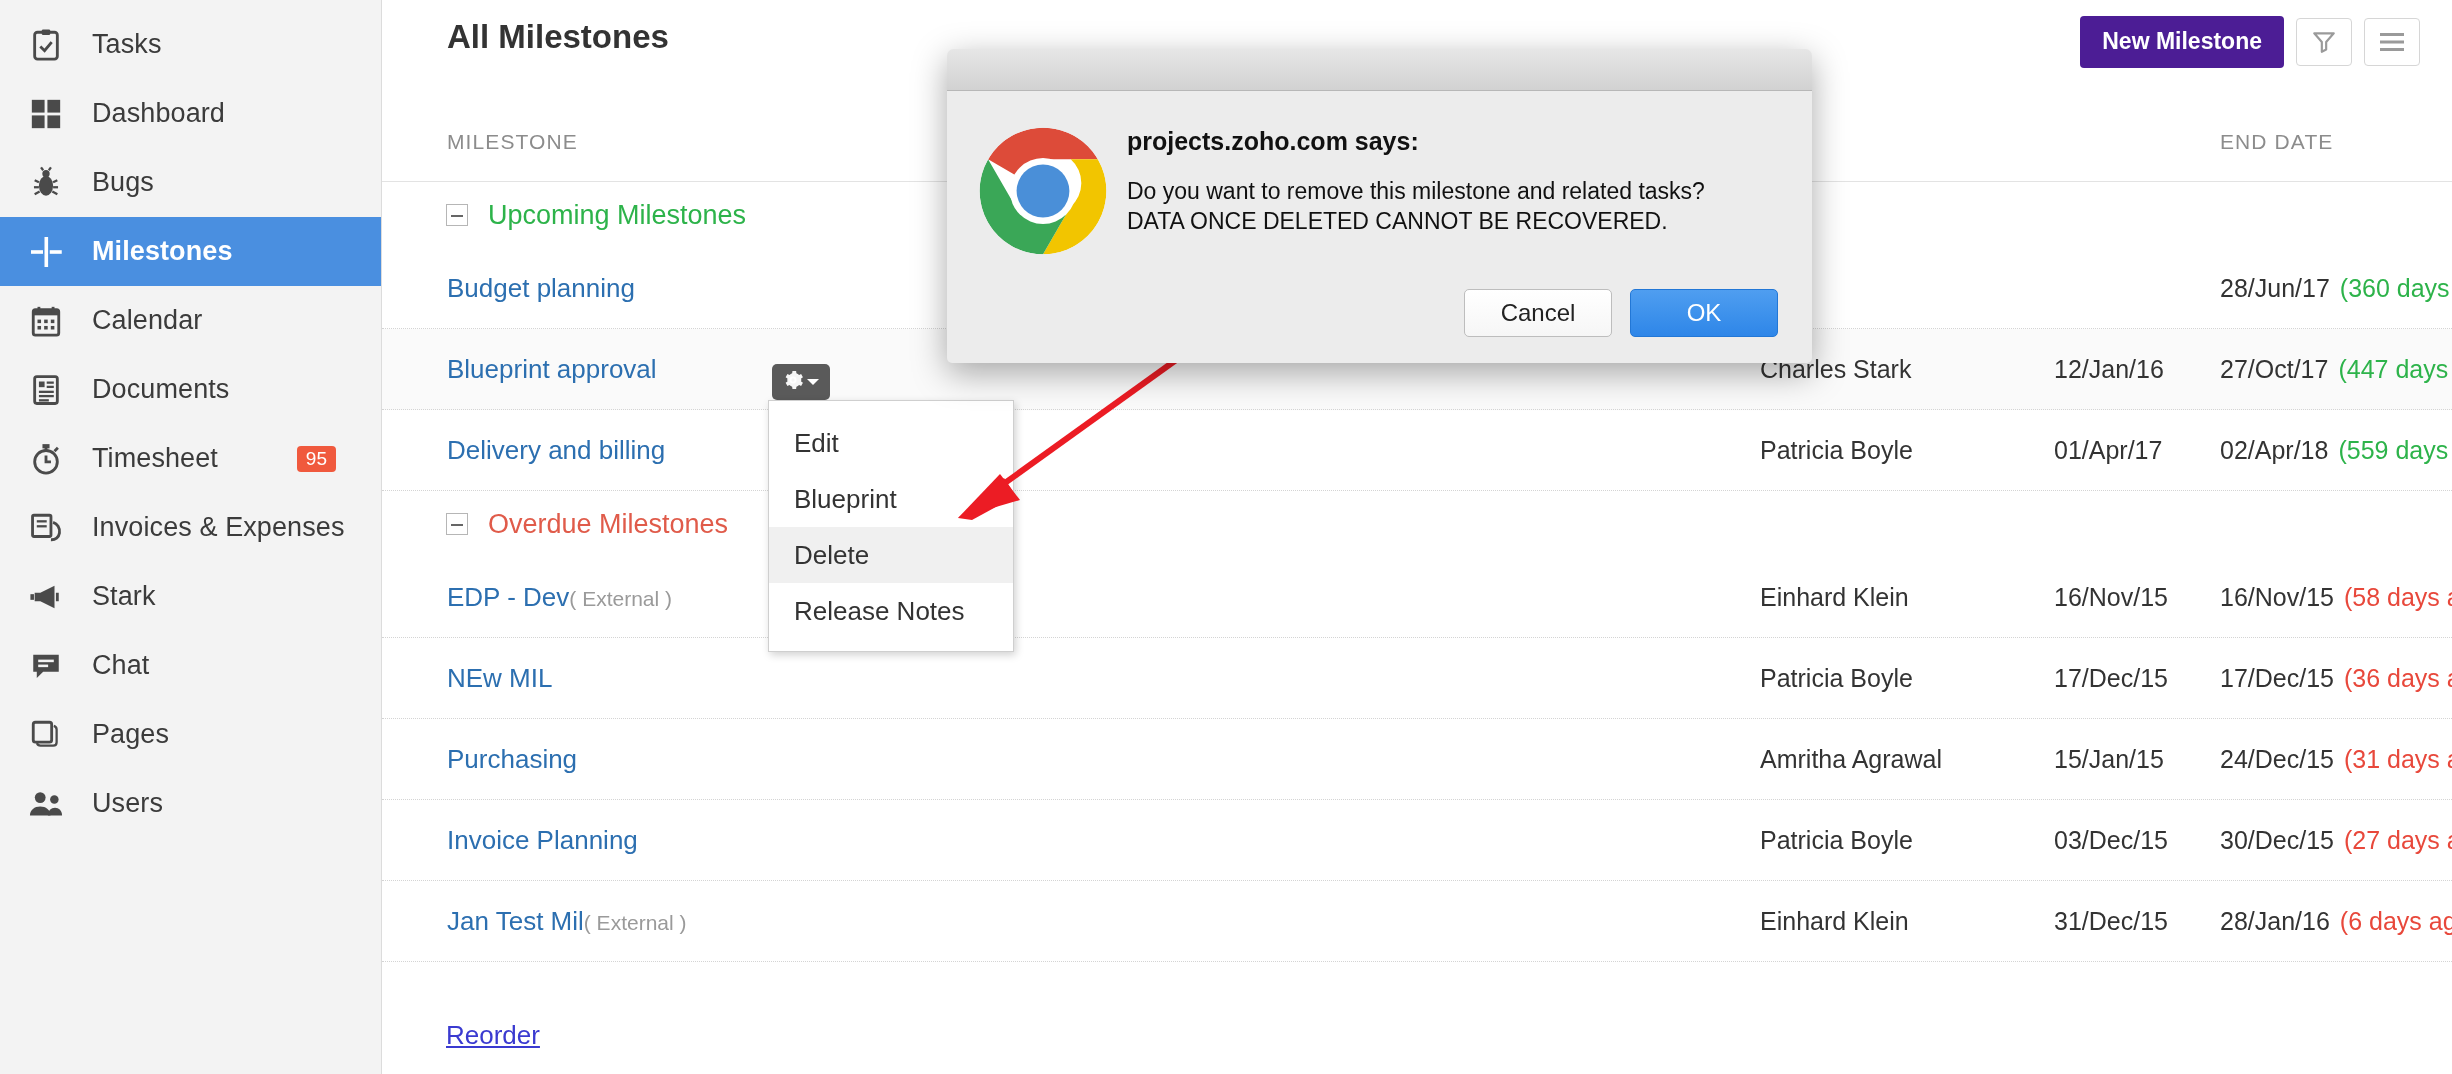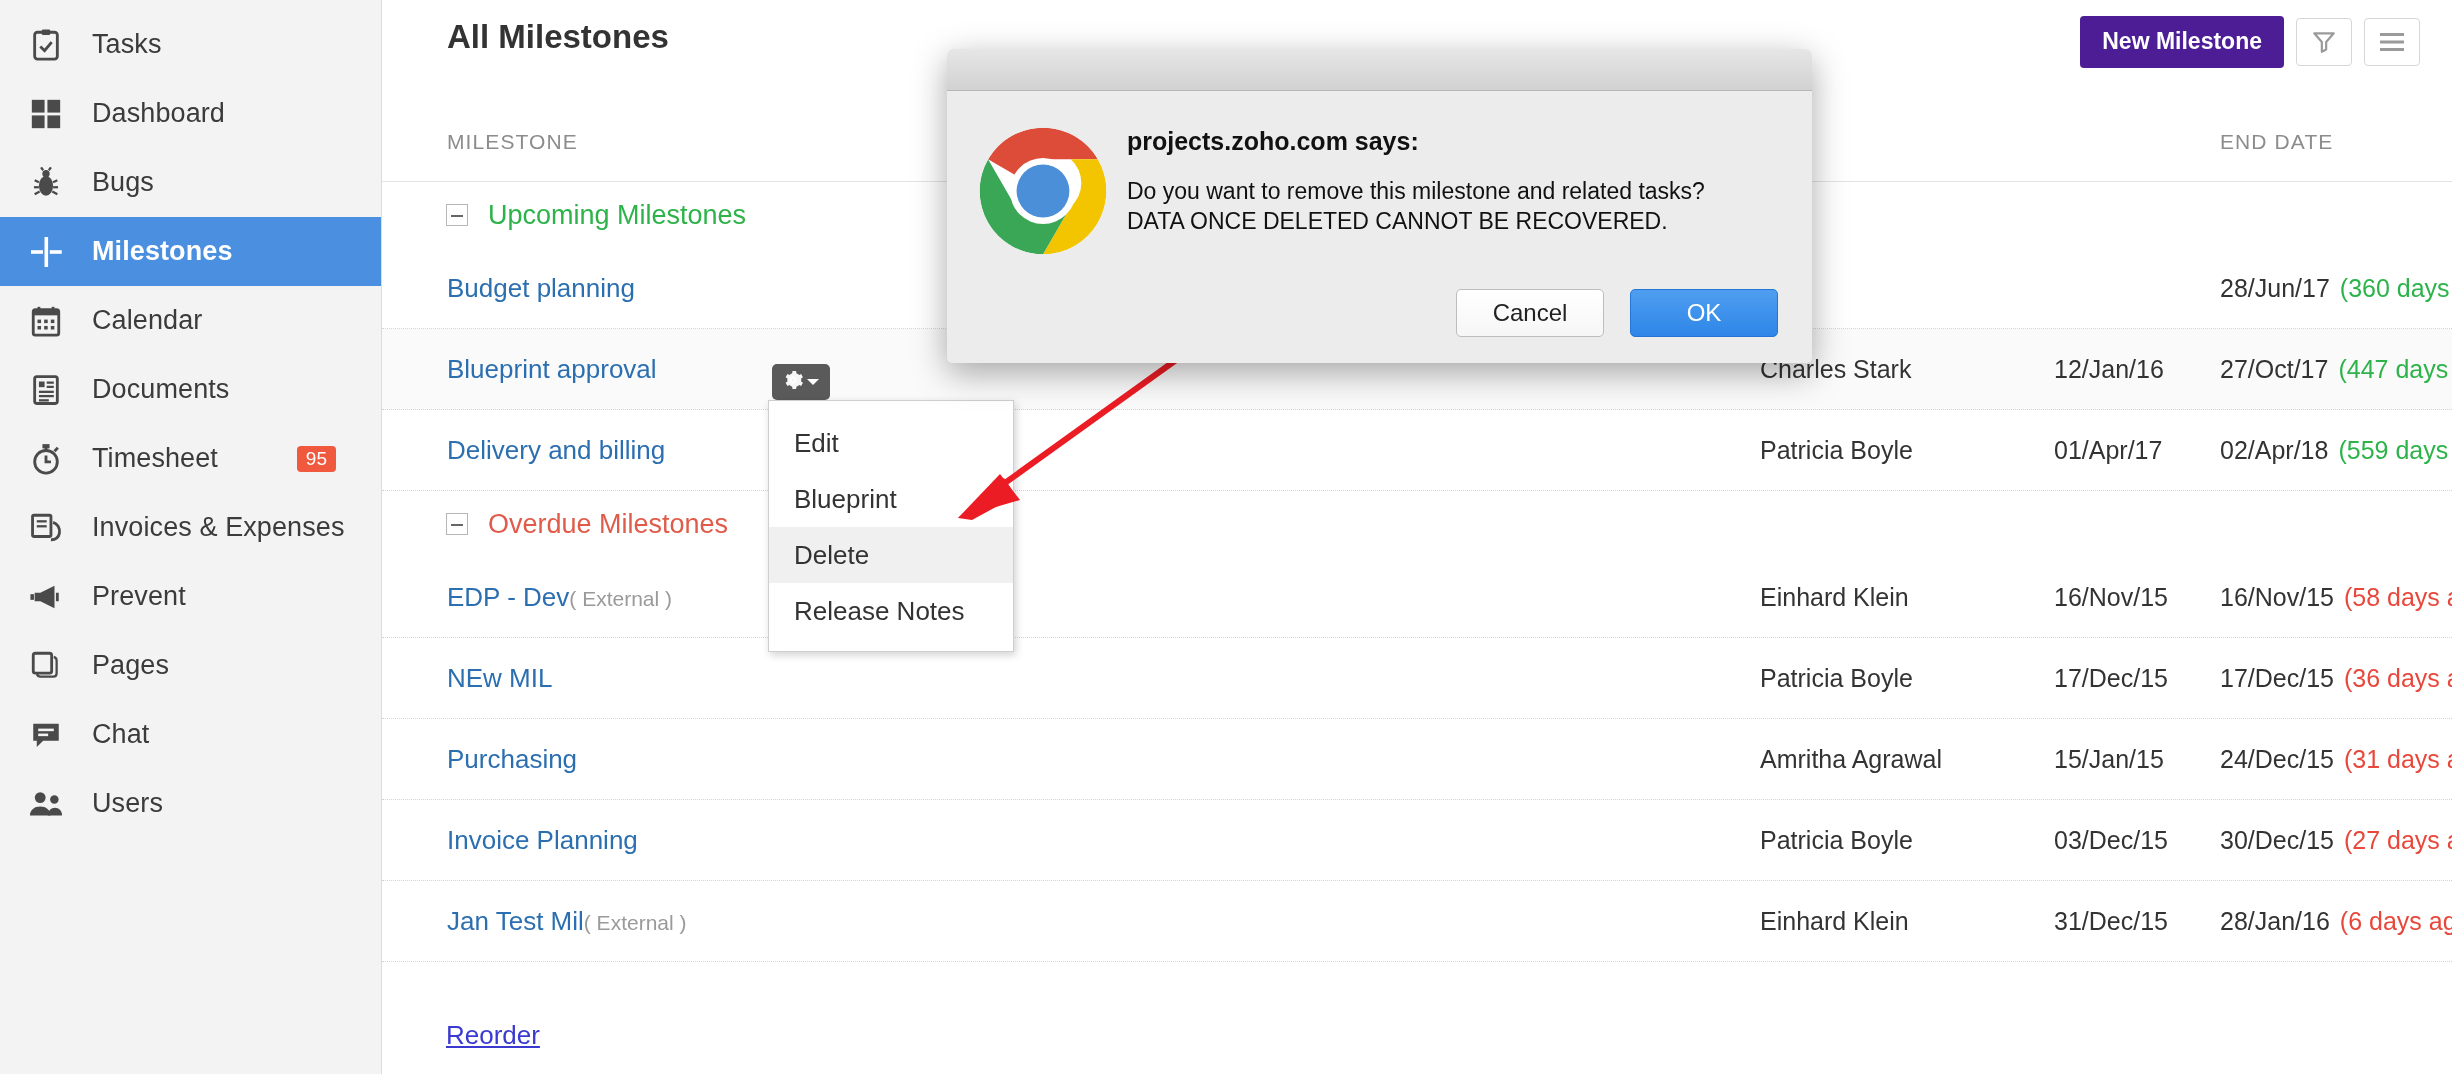--- a/index.html
+++ b/index.html
@@ -258,21 +258,20 @@
   }
   #dlg-cancel {
     background: linear-gradient(#ffffff,#f6f6f6);
     border: 1px solid #bdbdbd;
     color: #222;
   }
   #dlg-ok {
     background: linear-gradient(#4f9ef0,#2e86e8);
     border: 1px solid #2277d6;
     color: #fff;
-    margin-left: 8px;
   }
 </style>
 </head>
 <body>
 
 <div id="app">
 
   <nav id="sidebar">
       <div class="nav-item">
         <span class="nav-icon">
@@ -384,42 +383,42 @@
         <span class="nav-label">Invoices &amp; Expenses</span>
       </div>
       <div class="nav-item">
         <span class="nav-icon">
           <svg width="34" height="34" viewBox="0 0 24 24">
             <path d="M4 9h4l10-5v16L8 15H4z" fill="currentColor"></path>
             <path d="M20 9v6" stroke="currentColor" stroke-width="2"></path>
             <rect x="1" y="10" width="2.5" height="4" fill="currentColor"></rect>
           </svg>
         </span>
-        <span class="nav-label">Prevent</span>
-      </div>
-      <div class="nav-item">
-        <span class="nav-icon">
-          <svg width="34" height="34" viewBox="0 0 24 24">
-            <rect x="3" y="3" width="13" height="14" rx="1.5" fill="none" stroke="currentColor" stroke-width="2"></rect>
-            <path d="M17.5 5.5c1.4.4 2 1.2 2 2.6v9c0 1.4-1 2.4-2.4 2.4h-9c-1.3 0-2.1-.5-2.5-1.7" fill="none" stroke="currentColor" stroke-width="1.6"></path>
-          </svg>
-        </span>
-        <span class="nav-label">Pages</span>
+        <span class="nav-label">Stark</span>
       </div>
       <div class="nav-item">
         <span class="nav-icon">
           <svg width="34" height="34" viewBox="0 0 24 24">
             <path d="M3 4h18v12H10l-4.5 4.5V16H3z" fill="currentColor"></path>
             <g fill="#f3f3f3">
               <rect x="6.5" y="7.5" width="11" height="1.8"></rect>
               <rect x="6.5" y="11" width="7" height="1.8"></rect>
             </g>
           </svg>
         </span>
         <span class="nav-label">Chat</span>
+      </div>
+      <div class="nav-item">
+        <span class="nav-icon">
+          <svg width="34" height="34" viewBox="0 0 24 24">
+            <rect x="3" y="3" width="13" height="14" rx="1.5" fill="none" stroke="currentColor" stroke-width="2"></rect>
+            <path d="M17.5 5.5c1.4.4 2 1.2 2 2.6v9c0 1.4-1 2.4-2.4 2.4h-9c-1.3 0-2.1-.5-2.5-1.7" fill="none" stroke="currentColor" stroke-width="1.6"></path>
+          </svg>
+        </span>
+        <span class="nav-label">Pages</span>
       </div>
       <div class="nav-item">
         <span class="nav-icon">
           <svg width="36" height="34" viewBox="0 0 28 24">
             <circle cx="9.5" cy="7" r="4.2" fill="currentColor"></circle>
             <path d="M1.5 21c0-4.4 3.6-7 8-7s8 2.6 8 7z" fill="currentColor"></path>
             <circle cx="20.5" cy="8.5" r="3.3" fill="currentColor"></circle>
             <path d="M15.5 21c0-3.6 2.4-6 5.5-6 3 0 5.5 2.4 5.5 6z" fill="currentColor"></path>
           </svg>
         </span>

